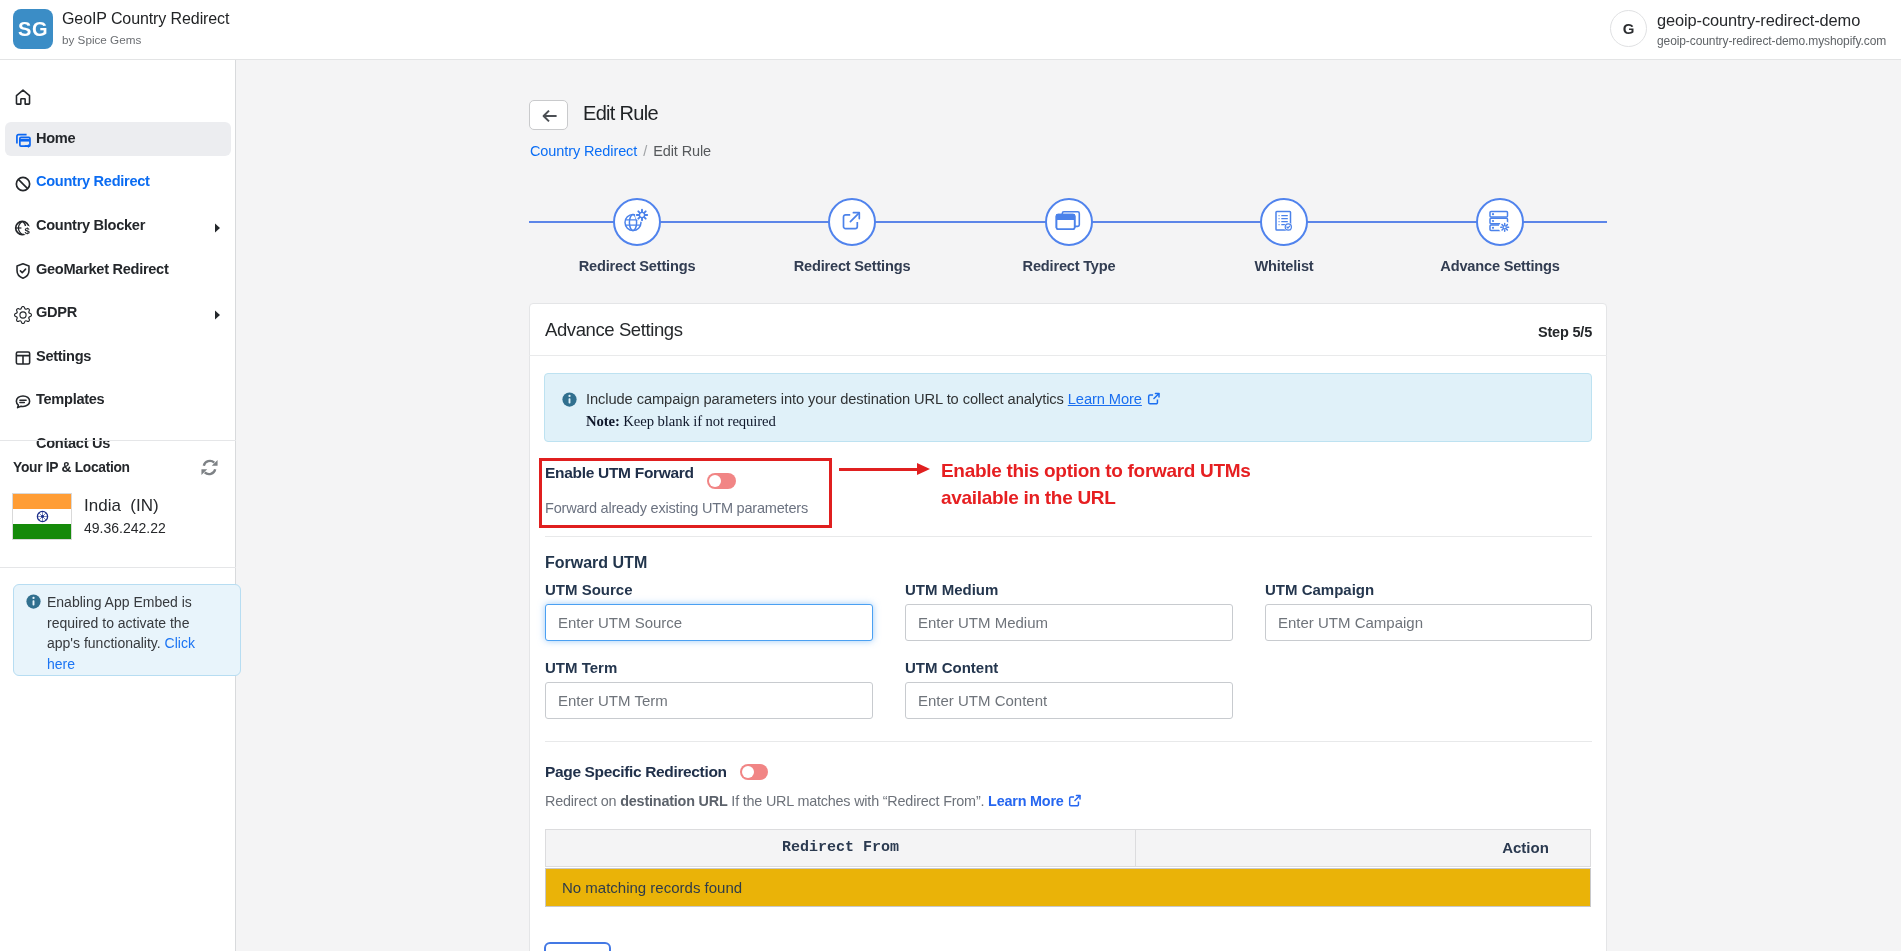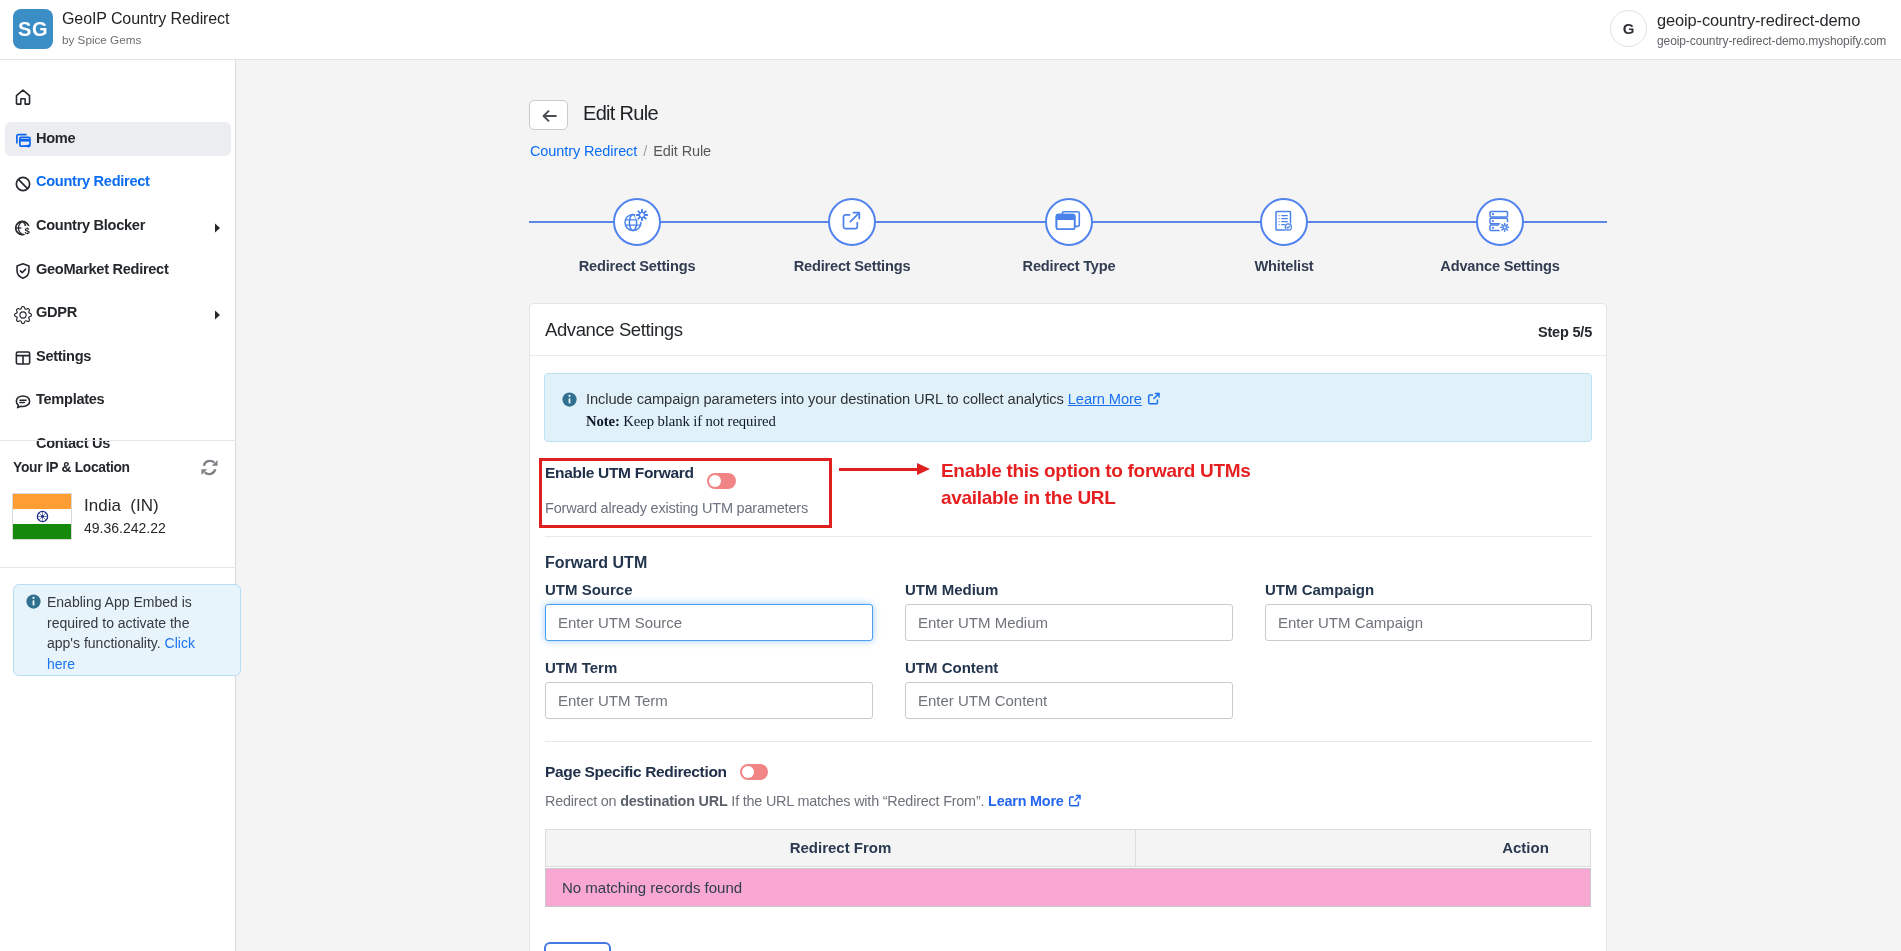--- a/index.html
+++ b/index.html
@@ -76,21 +76,21 @@
 .finput { position:absolute; height:37px; background:#fff; border:1px solid #c8cbcf; border-radius:3px; font-size:15px; color:#6f747b; line-height:35px; padding-left:12px; }
 .focused { border:1px solid #4ba0f2; box-shadow:0 0 7px rgba(74,158,243,0.55); }
 
 #psr { position:absolute; left:545px; top:763px; font-size:15.5px; letter-spacing:-0.35px; font-weight:bold; color:#20304a; }
 #psr-desc { position:absolute; left:545px; top:793px; font-size:14.4px; letter-spacing:-0.2px; color:#6d727a; }
 #psr-desc b { color:#5c626b; }
 #psr-desc a { color:#2566f0; font-weight:bold; text-decoration:none; }
 
 #thead { position:absolute; left:545px; top:829px; width:1046px; height:38px; background:#f4f4f5; border:1px solid #dcdcde; }
 #thead .th { position:absolute; top:0; height:36px; line-height:36px; text-align:center; font-size:15px; font-weight:bold; color:#2b3a50; border-right:1px solid #dcdcde; }
-#tbody { position:absolute; left:545px; top:868px; width:1046px; height:39px; background:#f9a8d4; border:1px solid #c8c8ca; font-size:15px; color:#2f3c49; line-height:38px; padding-left:16px; }
+#tbody { position:absolute; left:545px; top:868px; width:1046px; height:39px; background:#eab308; border:1px solid #c8c8ca; font-size:15px; color:#2f3c49; line-height:38px; padding-left:16px; }
 #bottom-btn { position:absolute; left:544px; top:942px; width:67px; height:40px; background:#fff; border:2px solid #4479e4; border-radius:6px; }
 </style>
 </head>
 <body>
 
 <div id="header"></div>
 <div id="logo">SG</div>
 <div id="apptitle">GeoIP Country Redirect</div>
 <div id="appsub">by Spice Gems</div>
 <div id="avatar">G</div>
@@ -324,17 +324,17 @@
 <div class="toggle" style="left:740px; top:764px; width:28px; height:16px;">
     <div class="knob" style="width:12px; height:12px;"></div>
   </div>
 <div id="psr-desc">Redirect on <b>destination URL</b> If the URL matches with “Redirect From”. <a href="#">Learn More</a> <svg width="15" height="14" viewBox="0 0 16 16" fill="none" stroke="#2566f0" stroke-width="1.7" style="vertical-align:-2px;">
       <path d="M7.5 3.5H4A1.5 1.5 0 0 0 2.5 5v7A1.5 1.5 0 0 0 4 13.5h7A1.5 1.5 0 0 0 12.5 12V8.5"></path>
       <path d="M8.5 7.5 14 2" stroke-linecap="round"></path>
       <path d="M10.2 1.7h4.1v4.1" stroke-linecap="round" stroke-linejoin="round"></path>
     </svg></div>
 
 <div id="thead">
-  <div class="th" style="left:0; width:590px;">Redirect From</div>
+  <div class="th" style="left:0; width:590px;font-family:Liberation Mono, monospace;">Redirect From</div>
   <div class="th" style="left:945px; width:69px; border-right:none;text-align:center;">Action</div>
 </div>
 <div id="tbody">No matching records found</div>
 <div id="bottom-btn"></div>
 
 </body></html>

